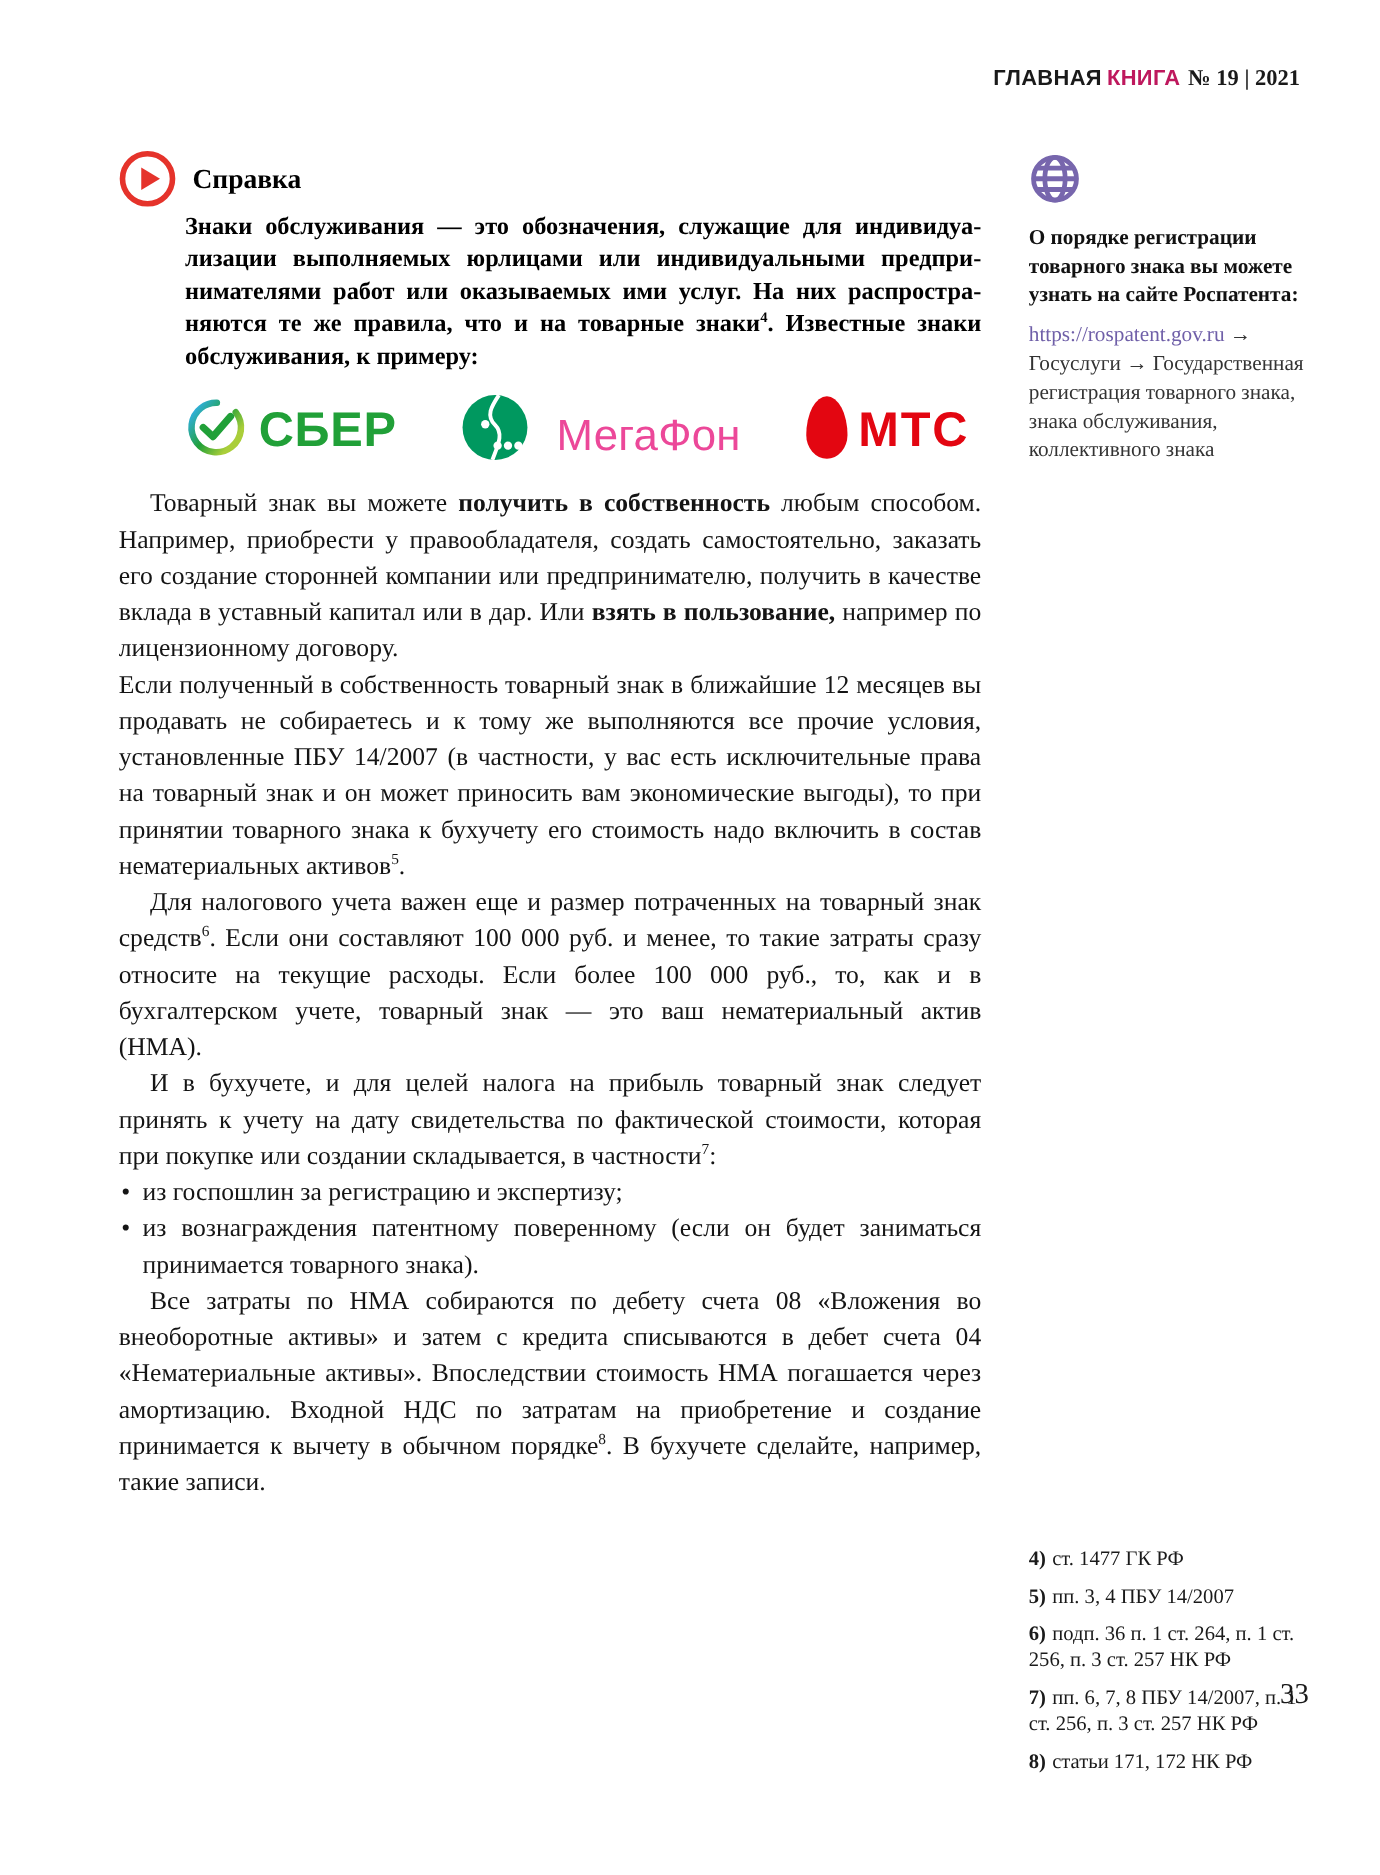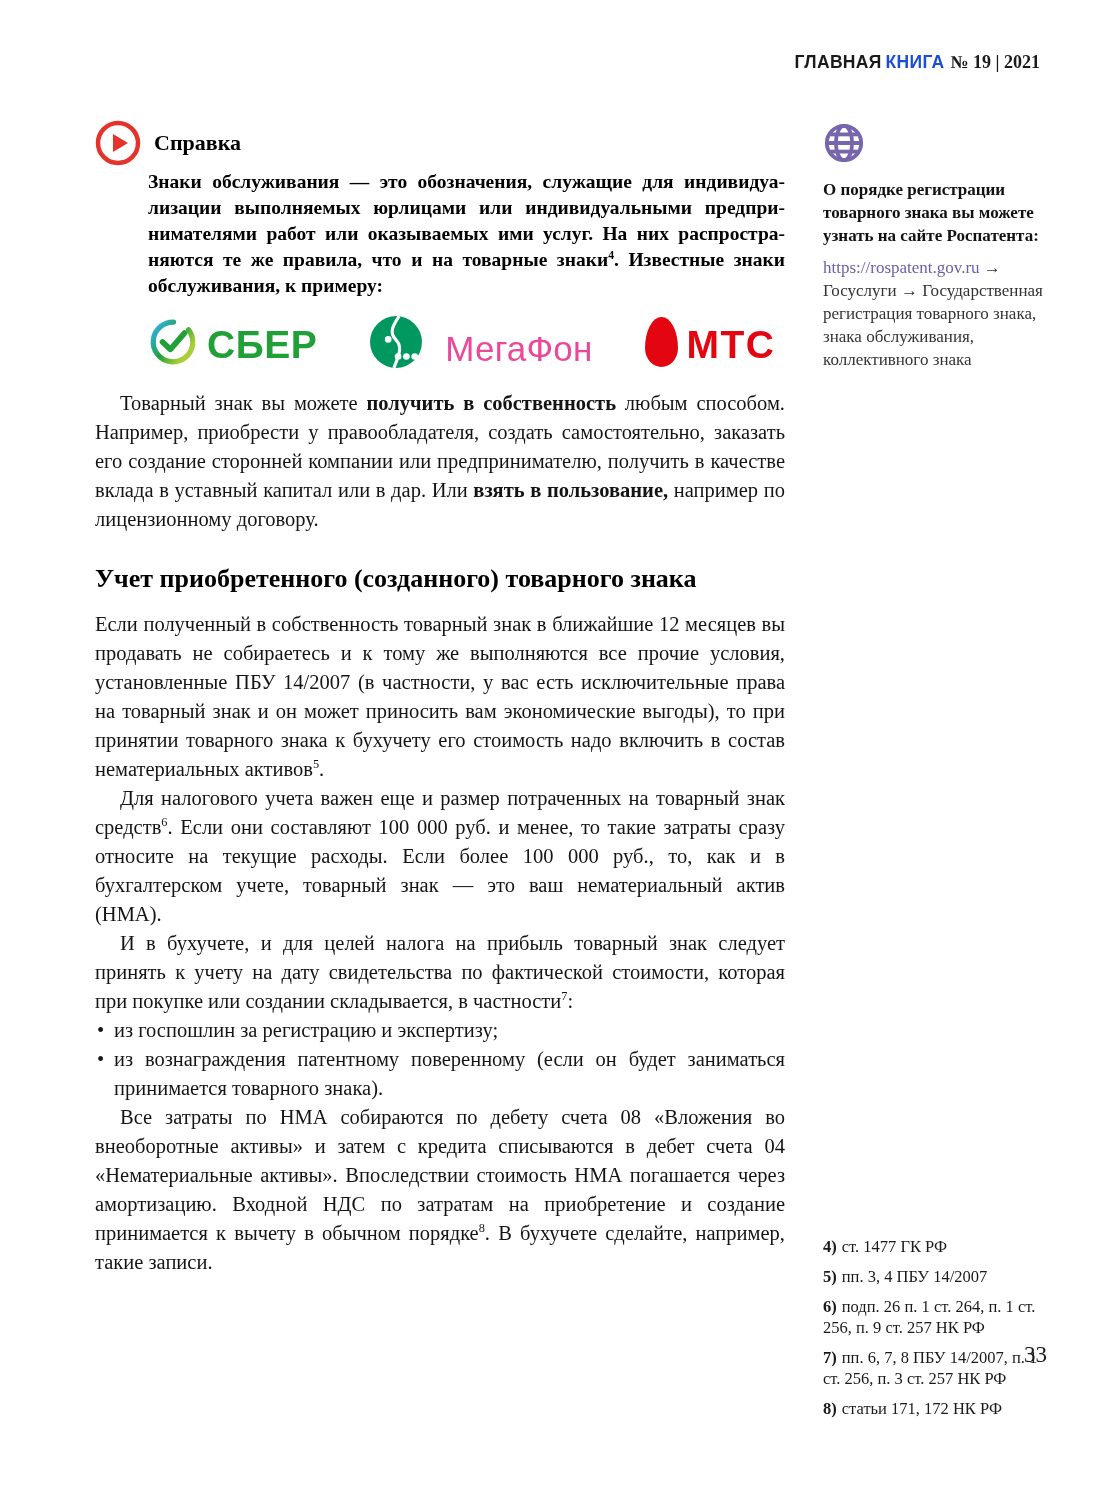--- a/index.html
+++ b/index.html
@@ -4,21 +4,21 @@
 <style>
   html,body { margin:0; padding:0; background:#ffffff; }
   .page {
     position:relative; width:1104px; height:1500px; background:#fff; overflow:hidden;
     font-family:"Liberation Serif", serif; color:#151515;
   }
 
   
   .mast { position:absolute; top:52px; right:64px; white-space:nowrap; }
   .mast-black { font-family:"Liberation Sans", sans-serif; font-weight:700; font-size:17.5px; color:#1a1a1a; letter-spacing:.3px; }
-  .mast-purple { font-family:"Liberation Sans", sans-serif; font-weight:700; font-size:17.5px; color:#1d4ed8; letter-spacing:.3px; margin-left:4px; }
+  .mast-purple { font-family:"Liberation Sans", sans-serif; font-weight:700; font-size:17.5px; color:#be185d; letter-spacing:.3px; margin-left:4px; }
   .mast-issue { font-family:"Liberation Serif", serif; font-weight:700; font-size:18px; color:#1a1a1a; margin-left:6px; }
 
   
   .main-col { position:absolute; left:95px; top:120px; width:690px; }
 
   .ref-head { display:flex; align-items:center; gap:13px; margin-bottom:3px; }
   .play-icon { width:46px; height:46px; flex:0 0 46px; }
   .ref-title { margin:0; font-size:22px; font-weight:700; color:#000; }
   .ref-body {
     margin:3px 0 0 53px; font-size:19.5px; line-height:26px; font-weight:700; color:#000;
@@ -116,21 +116,20 @@
         </div>
         <div class="logo">
           <span class="mts-egg"></span>
           <span class="mts-text">МТС</span>
         </div>
       </div>
     </section>
 
     <p class="body indent first"><span>Товарный знак вы можете </span><b>получить в собственность</b><span> любым способом. Например, приобрести у правообладателя, создать само­стоятельно, заказать его создание сторонней компании или пред­принимателю, получить в качестве вклада в уставный капитал или в дар. Или </span><b>взять в пользование,</b><span> например по лицензионному договору.</span></p>
 
-    <h2 class="section-heading">Учет приобретенного (созданного) товарного знака</h2>
 
     <p class="body"><span>Если полученный в собственность товарный знак в ближайшие 12 месяцев вы продавать не собираетесь и к тому же выполняются все прочие условия, установленные ПБУ 14/2007 (в частности, у вас есть исключительные права на товарный знак и он может прино­сить вам экономические выгоды), то при принятии товарного зна­ка к бухучету его стоимость надо включить в состав нематериаль­ных активов</span><sup class="fnref">5</sup><span>.</span></p>
 
     <p class="body indent"><span>Для налогового учета важен еще и размер потраченных на то­варный знак средств</span><sup class="fnref">6</sup><span>. Если они составляют 100 000 руб. и менее, то такие затраты сразу относите на текущие расходы. Если более 100 000 руб., то, как и в бухгалтерском учете, товарный знак — это ваш нематериальный актив (НМА).</span></p>
 
     <p class="body indent"><span>И в бухучете, и для целей налога на прибыль товарный знак сле­дует принять к учету на дату свидетельства по фактической стои­мости, которая при покупке или создании складывается, в част­ности</span><sup class="fnref">7</sup><span>:</span></p>
 
     <ul class="bullets">
       <li>из госпошлин за регистрацию и экспертизу;</li>
       <li>из вознаграждения патентному поверенному (если он будет зани­маться принимается товарного знака).</li>
@@ -152,20 +151,20 @@
         </g>
       </svg>
     </span>
     <p class="note-title">О порядке регистрации товарного знака вы можете узнать на сайте Роспатента:</p>
     <p class="note-body"><a href="#" class="note-link">https://rospatent.gov.ru</a><span> → Госуслуги → Государственная регистрация товарного знака, знака обслуживания, коллективного знака</span></p>
   </aside>
 
   <aside class="side-fns">
     <p class="fn"><b>4)</b><span>ст. 1477 ГК РФ</span></p>
     <p class="fn"><b>5)</b><span>пп. 3, 4 ПБУ 14/2007</span></p>
-    <p class="fn"><b>6)</b><span>подп. 26 п. 1 ст. 264, п. 1 ст. 256, п. 9 ст. 257 НК РФ</span></p>
+    <p class="fn"><b>6)</b><span>подп. 36 п. 1 ст. 264, п. 1 ст. 256, п. 3 ст. 257 НК РФ</span></p>
     <p class="fn"><b>7)</b><span>пп. 6, 7, 8 ПБУ 14/2007, п. 1 ст. 256, п. 3 ст. 257 НК РФ</span></p>
     <p class="fn"><b>8)</b><span>статьи 171, 172 НК РФ</span></p>
   </aside>
 
   <div class="page-number">33</div>
 
 </div>
 
 </body></html>

